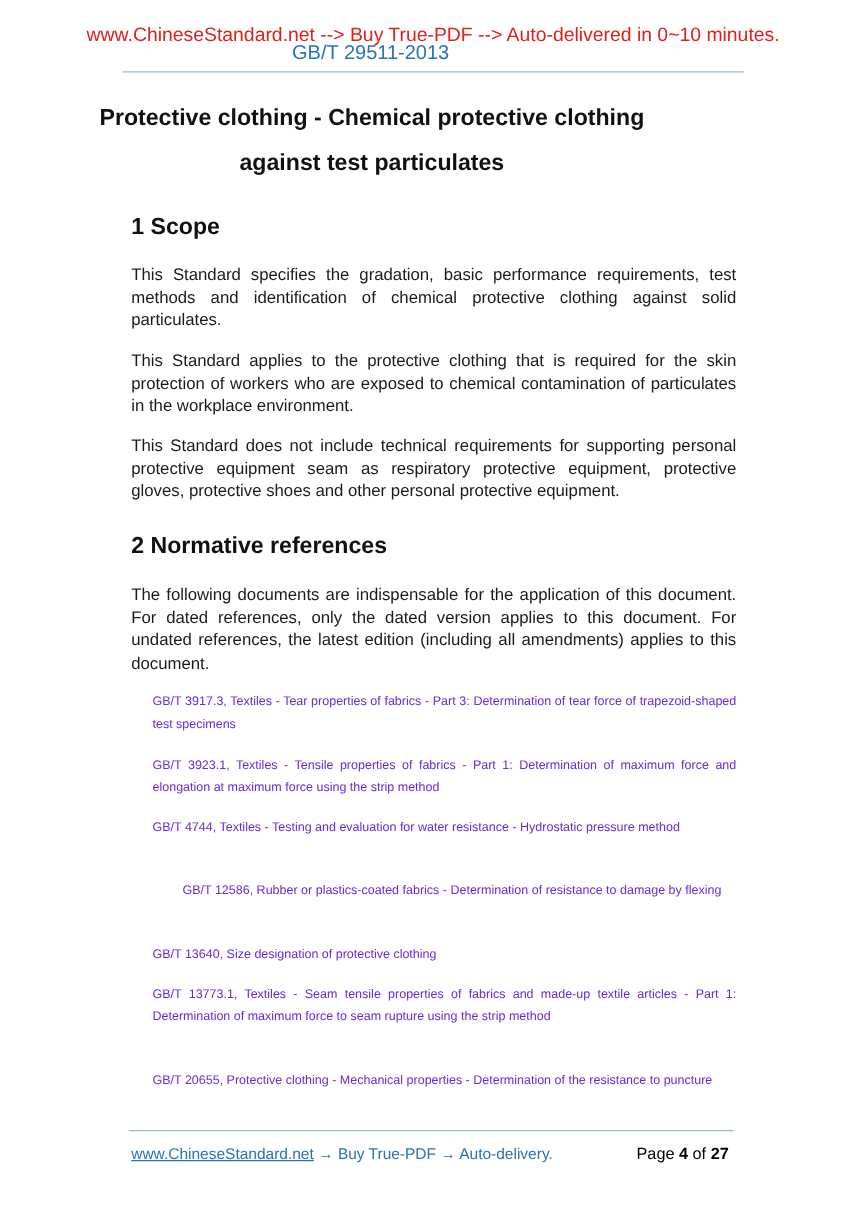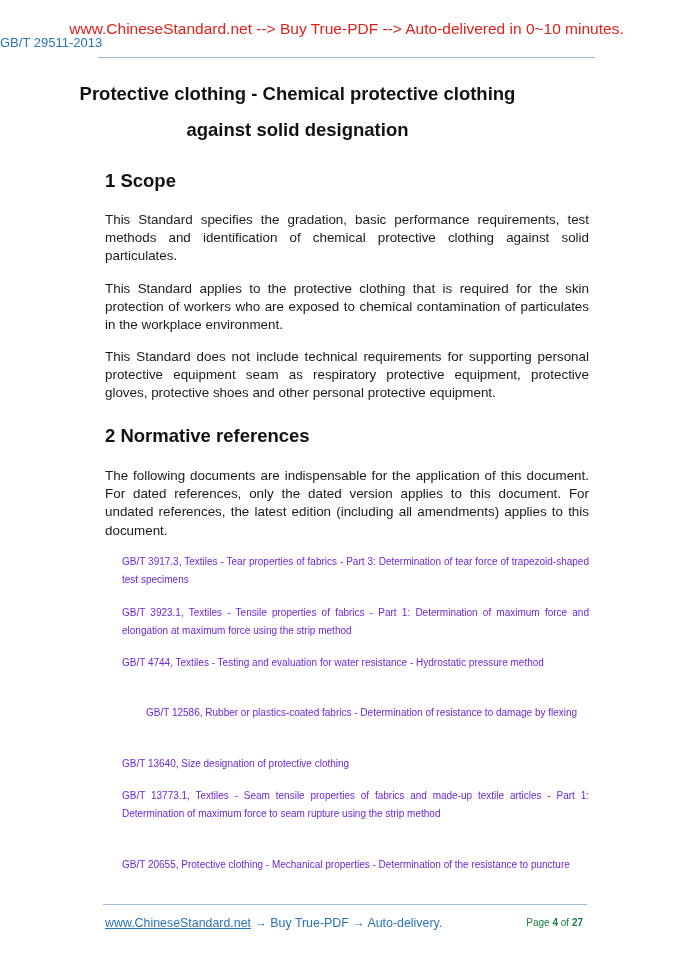--- a/index.html
+++ b/index.html
@@ -23,23 +23,23 @@
       color: #e0201c;
       font-size: 15.5px;
       line-height: 18px;
       white-space: nowrap;
     }
     .doc-code {
       position: absolute;
       top: 36px;
       left: 0;
       width: 593px;
-      text-align: left;
+      text-align: center;
       color: #2a73b8;
-      font-size: 13px;
+      font-size: 16px;
       line-height: 14px;
     }
     .header-rule {
       position: absolute;
       top: 57px;
       left: 98px;
       width: 497px;
       height: 1px;
       background: #9dbbd8;
     }
@@ -99,36 +99,36 @@
       white-space: nowrap;
     }
     .footer-left a {
       color: #2a73b8;
       text-decoration: underline;
     }
     .footer-right {
       position: absolute;
       top: 915px;
       right: 110px;
-      font-size: 10px;
+      font-size: 13px;
       line-height: 16px;
-      color: #15803d;
+      color: #000000;
       white-space: nowrap;
     }
     .footer-right b { font-weight: bold; }
   </style>
 </head>
 <body>
 
 <div class="banner">www.ChineseStandard.net --&gt; Buy True-PDF --&gt; Auto-delivered in 0~10 minutes.</div>
 <div class="doc-code">GB/T 29511-2013</div>
 <div class="header-rule"></div>
 
 <div class="title t1">Protective clothing - Chemical protective clothing</div>
-<div class="title t2">against solid designation</div>
+<div class="title t2">against test particulates</div>
 
 <div class="h1" style="top:170px;">1 Scope</div>
 
 <div class="para" style="top:211px;">This Standard specifies the gradation, basic performance requirements, test methods and identification of chemical protective clothing against solid particulates.</div>
 <div class="para" style="top:280px;">This Standard applies to the protective clothing that is required for the skin protection of workers who are exposed to chemical contamination of particulates in the workplace environment.</div>
 <div class="para" style="top:348px;">This Standard does not include technical requirements for supporting personal protective equipment seam as respiratory protective equipment, protective gloves, protective shoes and other personal protective equipment.</div>
 
 <div class="h1" style="top:425px;">2 Normative references</div>
 
 <div class="para" style="top:467px;">The following documents are indispensable for the application of this document. For dated references, only the dated version applies to this document. For undated references, the latest edition (including all amendments) applies to this document.</div>

